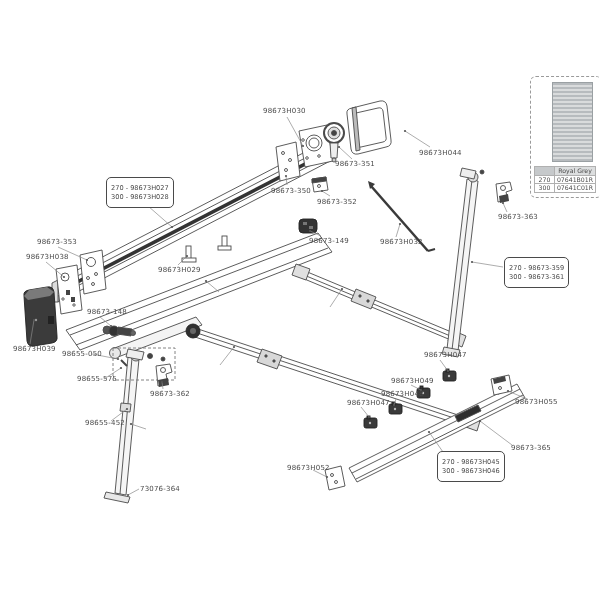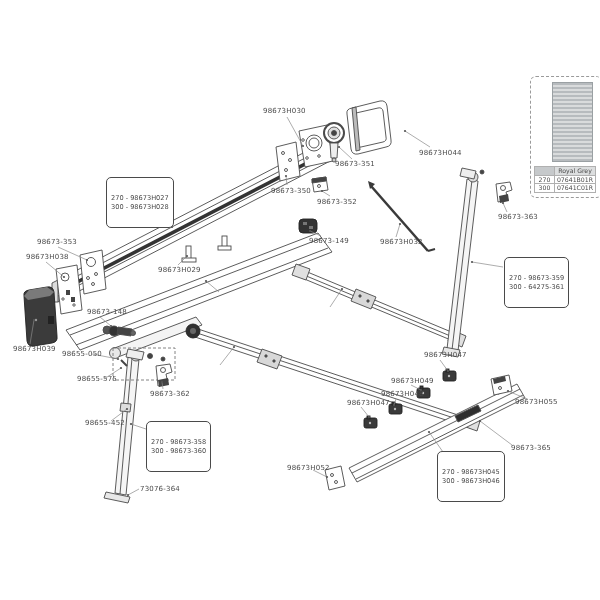--- a/index.html
+++ b/index.html
@@ -1,21 +1,21 @@
 <!DOCTYPE html>
 <html><head>
 <meta charset="utf-8">
 <style>
   html,body{margin:0;padding:0;background:#fff;}
   .stage{position:relative;width:600px;height:544px;background:#ffffff;overflow:hidden;
          font-family:"DejaVu Sans",sans-serif;}
   svg{position:absolute;left:0;top:0;}
   .lbl{position:absolute;font-size:7px;color:#4a4a4a;letter-spacing:.2px;white-space:nowrap;z-index:5;}
   .vbox{position:absolute;border:1px solid #4a4a4a;border-radius:5px;background:#fff;
-        font-size:6.6px;color:#4a4a4a;padding:16px 4px;line-height:8.5px;white-space:nowrap;z-index:5;}
+        font-size:6.6px;color:#4a4a4a;padding:6px 4px;line-height:8.5px;white-space:nowrap;z-index:5;}
   .legend{position:absolute;left:530px;top:76px;width:64px;height:114px;border:1px dashed #9a9a9a;
           border-radius:6px;background:#fff;padding:3px;z-index:5;}
   .swatch{width:39px;height:78px;margin:2px 2px 4px 18px;border:1px solid #9aa0a3;
           background:repeating-linear-gradient(to bottom,#b7bbbe 0px,#b7bbbe 2px,#d9dbdc 2px,#d9dbdc 4px);}
   .legend table{border-collapse:collapse;width:62px;table-layout:fixed;}
   .legend td{border:1px solid #b0b0b0;font-size:6.2px;color:#4a4a4a;text-align:center;
              height:7.5px;padding:0;overflow:hidden;}
   .legend td.mini{background:#c6c9cb;width:19px;}
   .legend td.hdr{background:#dcdedf;}
 </style>
@@ -306,25 +306,21 @@
 <div class="lbl" style="left:515px;top:398px">98673H055</div>
 <div class="lbl" style="left:511px;top:444px">98673-365</div>
 <div class="lbl" style="left:287px;top:464px">98673H052</div>
 
 <div class="vbox" style="left:106px;top:177px">
   <div>270 - 98673H027</div>
   <div>300 - 98673H028</div>
 </div>
 <div class="vbox" style="left:504px;top:257px">
   <div>270 - 98673-359</div>
-  <div>300 - 64275-361</div>
-</div>
-<div class="vbox" style="left:146px;top:421px">
-  <div>270 - 98673-358</div>
-  <div>300 - 98673-360</div>
+  <div>300 - 98673-361</div>
 </div>
 <div class="vbox" style="left:437px;top:451px">
   <div>270 - 98673H045</div>
   <div>300 - 98673H046</div>
 </div>
 
 <div class="legend">
   <div class="swatch"></div>
   <table>
     <tbody>

